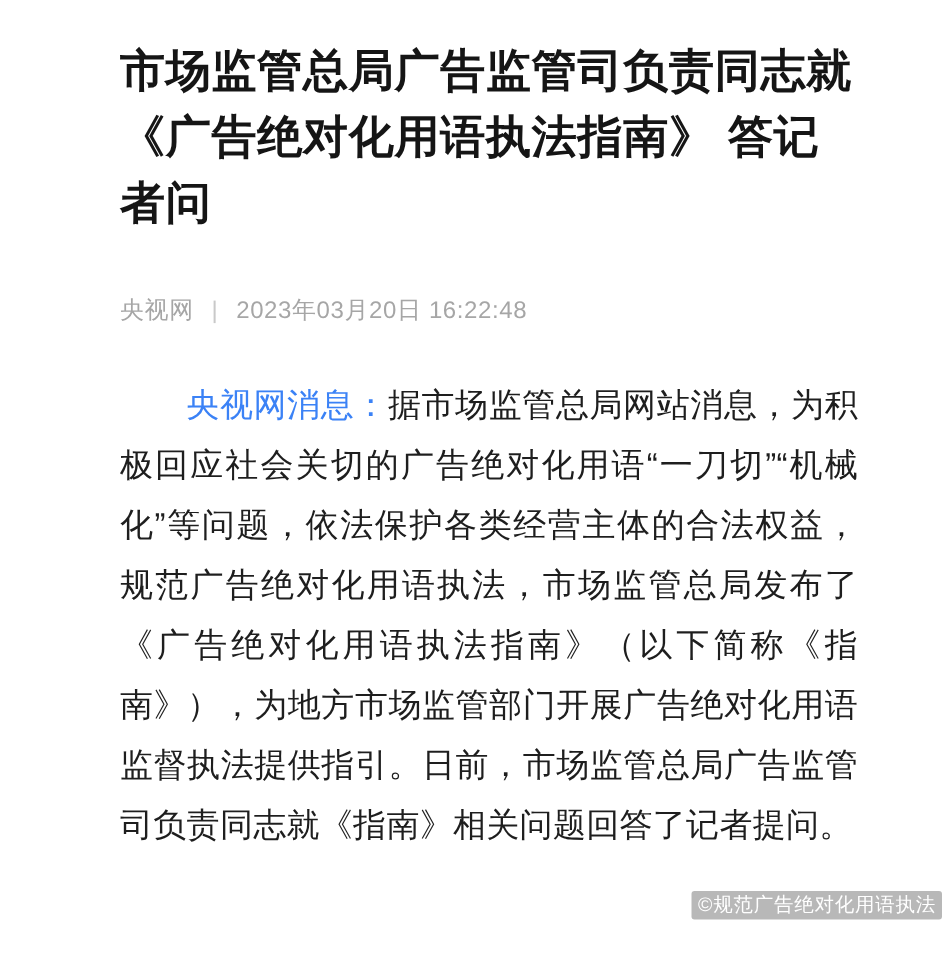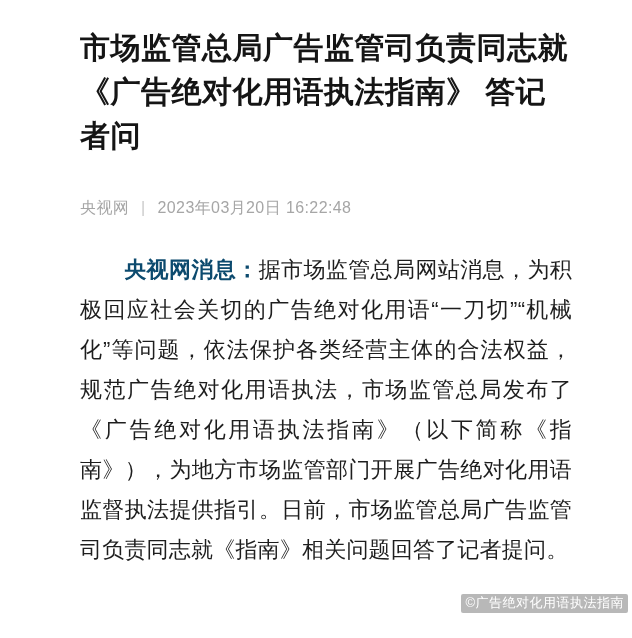--- a/index.html
+++ b/index.html
@@ -52,22 +52,22 @@
     color: #1e1e1e;
     text-align: justify;
     text-justify: inter-ideograph;
     letter-spacing: 0.2px;
   }
   .body-text .indent {
     display: inline-block;
     width: 44px;
   }
   .body-text .lead {
-    font-weight: bold;
-    color: #0c4a6e;
+    font-weight: normal;
+    color: #3b82f6;
   }
   .watermark {
     position: absolute;
     right: 4px;
     bottom: 3px;
     font-size: 13px;
     line-height: 16px;
     color: #ffffff;
     background: rgba(0,0,0,0.28);
     padding: 1px 4px 2px 4px;
@@ -86,14 +86,14 @@
   <div class="meta">
     <span>央视网</span>
     <span class="sep">|</span>
     <span>2023年03月20日 16:22:48</span>
   </div>
 
   <p class="body-text">
     <span class="indent"></span><span class="lead">央视网消息：</span><span>据市场监管总局网站消息，为积极回应社会关切的广告绝对化用语“一刀切”“机械化”等问题，依法保护各类经营主体的合法权益，规范广告绝对化用语执法，市场监管总局发布了《广告绝对化用语执法指南》（以下简称《指南》），为地方市场监管部门开展广告绝对化用语监督执法提供指引。日前，市场监管总局广告监管司负责同志就《指南》相关问题回答了记者提问。</span>
   </p>
 
-  <div class="watermark">©广告绝对化用语执法指南</div>
+  <div class="watermark">©规范广告绝对化用语执法</div>
 </div>
 
 </body></html>

